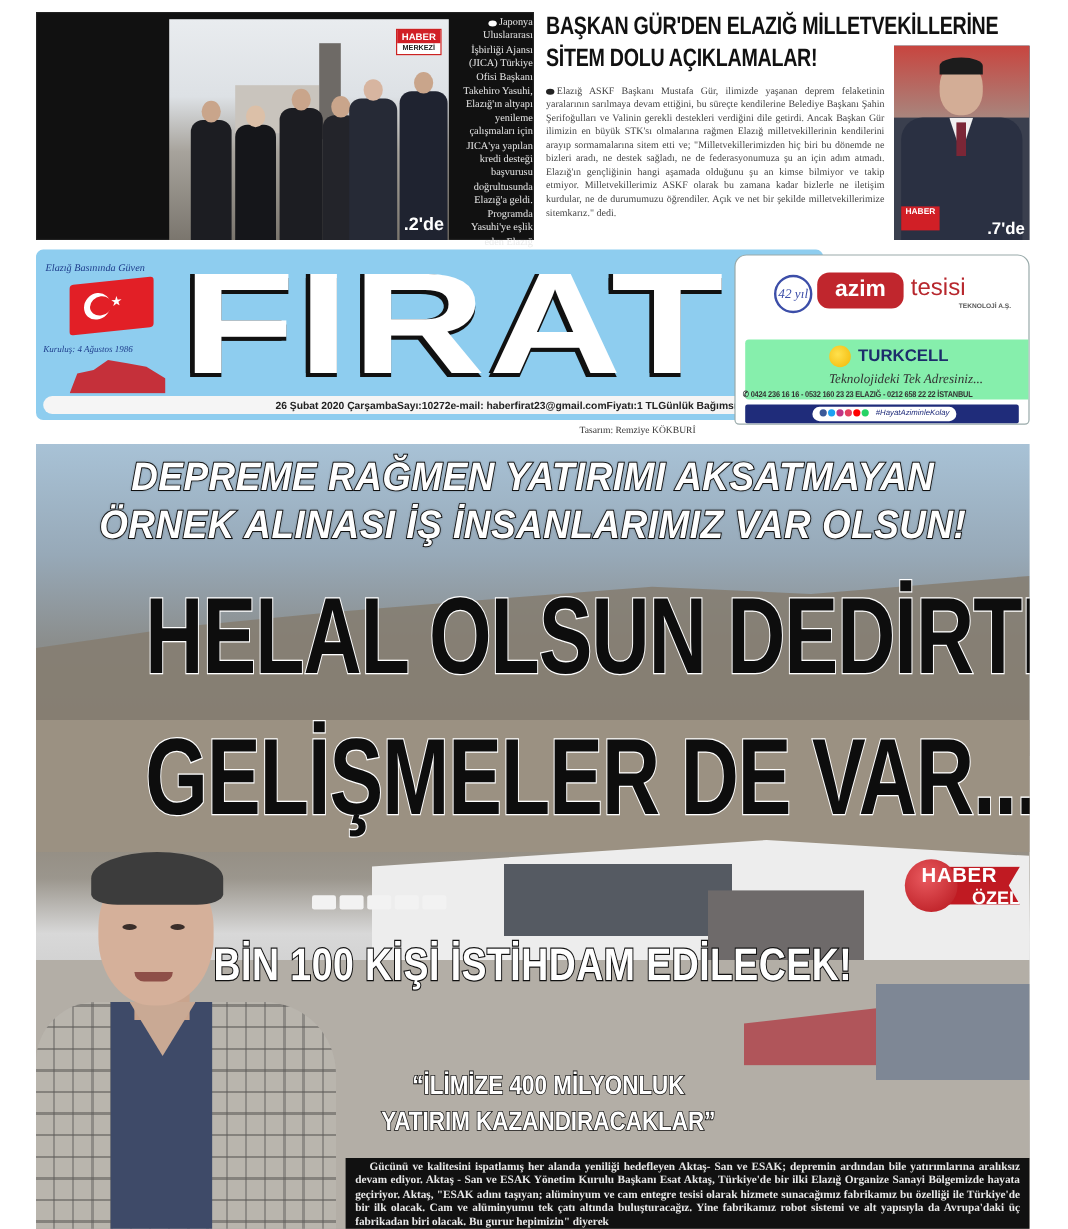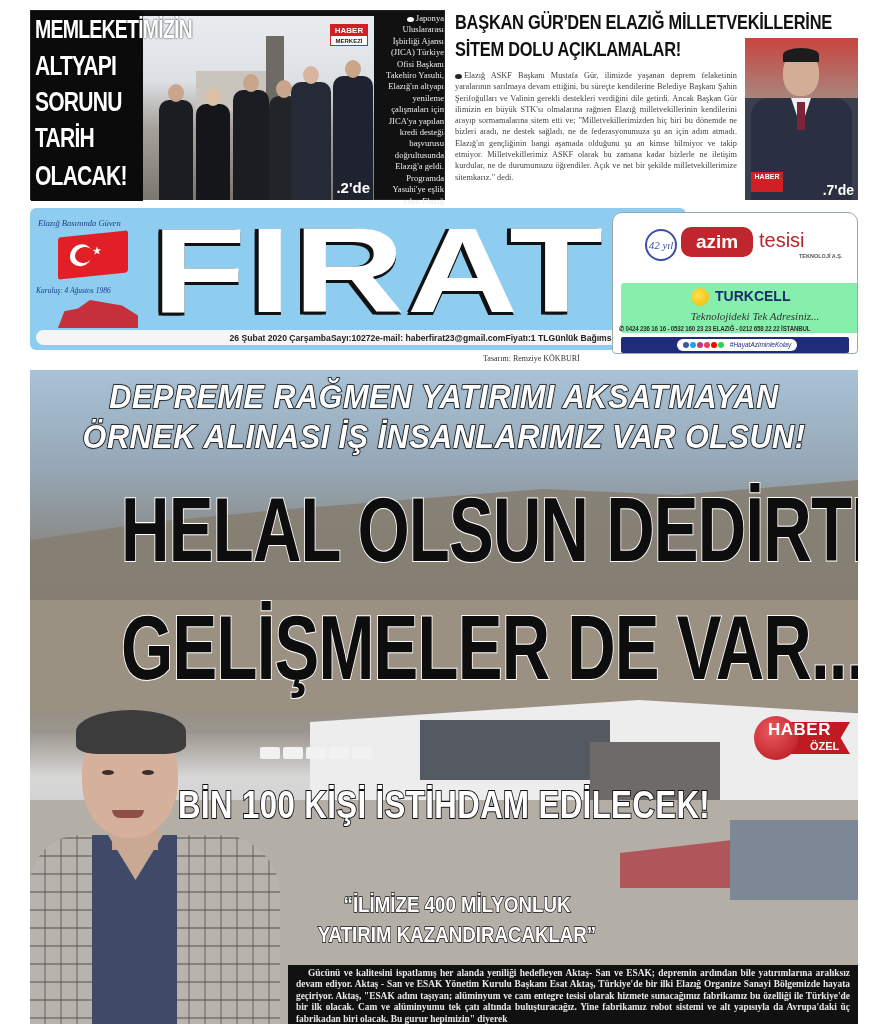--- a/index.html
+++ b/index.html
@@ -97,21 +97,21 @@
   .headline { position: absolute; left: 0; width: 100%; text-align: center; font-family: "Liberation Sans", sans-serif; font-weight: 900;
     font-size: 86px; line-height: 88px; color: #0d0d0d; white-space: nowrap; letter-spacing: -1px;
     -webkit-text-stroke: 2px #fff; paint-order: stroke fill; transform: scaleX(0.78) scaleY(1.05); }
   .headline.l1 { top: 116px; }
   .headline.l2 { top: 234px; }
 
   .haber-ozel { position: absolute; left: 724px; top: 346px; width: 98px; height: 44px; }
   .haber-ozel .ball { position: absolute; left: 0; top: 0; width: 44px; height: 44px; border-radius: 50%; background: radial-gradient(circle at 40% 35%, #e95a5f, #b5151c); }
   .haber-ozel .band { position: absolute; left: 18px; top: 6px; width: 78px; height: 32px; background: #c01a22; clip-path: polygon(0 0,100% 0,88% 50%,100% 100%,0 100%); }
   .haber-ozel .t1 { position: absolute; left: 14px; top: 4px; color: #fff; font-weight: 700; font-size: 17px; letter-spacing: 0.5px; }
-  .haber-ozel .t2 { position: absolute; left: 56px; top: 24px; color: #fff; font-weight: 700; font-size: 11px; }
+  .haber-ozel .t2 { position: absolute; left: 56px; top: 24px; color: #fff; font-weight: 700; font-size: 15px; }
 
   .sub1 { position: absolute; left: 148px; top: 414px; font-family: "Liberation Sans", sans-serif; font-weight: 700; font-size: 38px; color: #fff;
     white-space: nowrap; -webkit-text-stroke: 2px #111; paint-order: stroke fill; transform: scaleX(0.82); transform-origin: left; letter-spacing: 0.5px; }
   .quote { position: absolute; left: 262px; width: 330px; text-align: center; font-family: "Liberation Sans", sans-serif; font-weight: 700; font-size: 22px; color: #fff;
     white-space: nowrap; -webkit-text-stroke: 1.4px #111; paint-order: stroke fill; transform: scaleX(0.85); }
   .quote.l1 { top: 522px; }
   .quote.l2 { top: 552px; }
 
   .person-photo { position: absolute; left: 0; top: 330px; width: 250px; height: 328px; overflow: hidden; }
   .pp-jacket { position: absolute; left: 0; top: 135px; width: 250px; height: 200px; border-radius: 50px 60px 0 0;
@@ -153,27 +153,20 @@
       </div>
     <div class="person" style="left:192px;width:40px;height:124px;background:#1f2330;">
         <div class="head"></div>
       </div>
     <div class="haber-badge-sm">
       <span class="t1">HABER</span>
       <span class="t2">MERKEZİ</span>
     </div>
     <span class="page-ref" style="right:4px;bottom:4px;">.2'de</span>
   </div>
-  <div class="tl-headline">
-    <span class="ln" style="top:4px;font-size:25px;">MEMLEKETİMİZİN</span>
-    <span class="ln" style="top:40px;font-size:27px;">ALTYAPI</span>
-    <span class="ln" style="top:76px;font-size:27px;">SORUNU</span>
-    <span class="ln" style="top:112px;font-size:27px;">TARİH</span>
-    <span class="ln" style="top:150px;font-size:27px;">OLACAK!</span>
-  </div>
   <div class="tl-text">
     <span class="bullet-dot"></span><span>Japonya Uluslararası İşbirliği Ajansı (JICA) Türkiye Ofisi Başkanı Takehiro Yasuhi, Elazığ'ın altyapı yenileme çalışmaları için JICA'ya yapılan kredi desteği başvurusu doğrultusunda Elazığ'a geldi. Programda Yasuhi'ye eşlik eden Elazığ Belediye Başkanı Şahin Şerifoğulları, altyapı sorununa neşter vuracağını belirtti.</span>
   </div>
 </div>
 
 <div class="tr-story">
   <div class="tr-headline">
     <div>BAŞKAN GÜR'DEN ELAZIĞ MİLLETVEKİLLERİNE</div>
     <div>SİTEM DOLU AÇIKLAMALAR!</div>
   </div>

